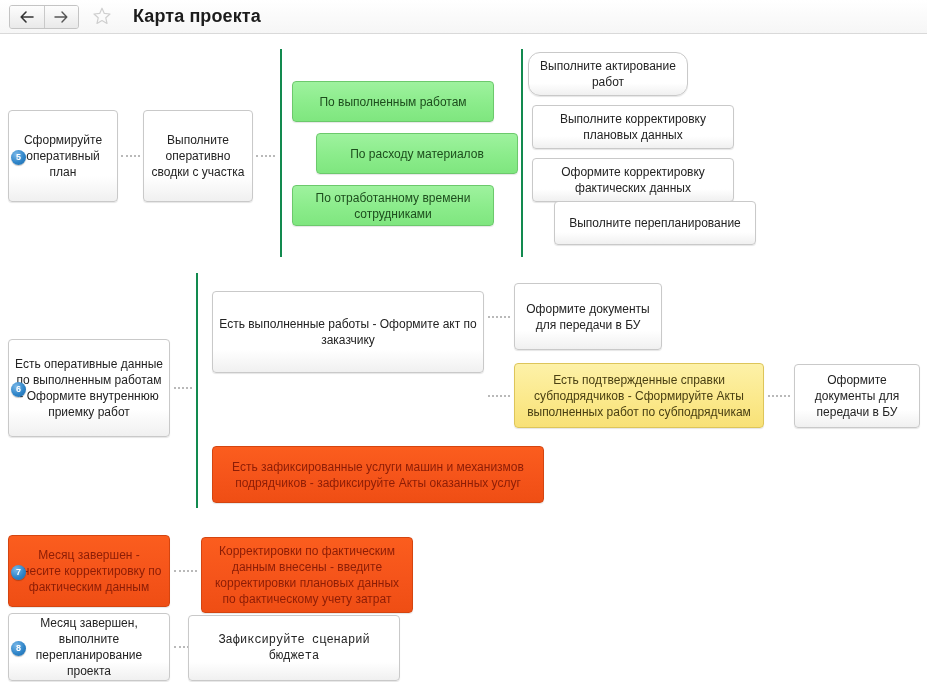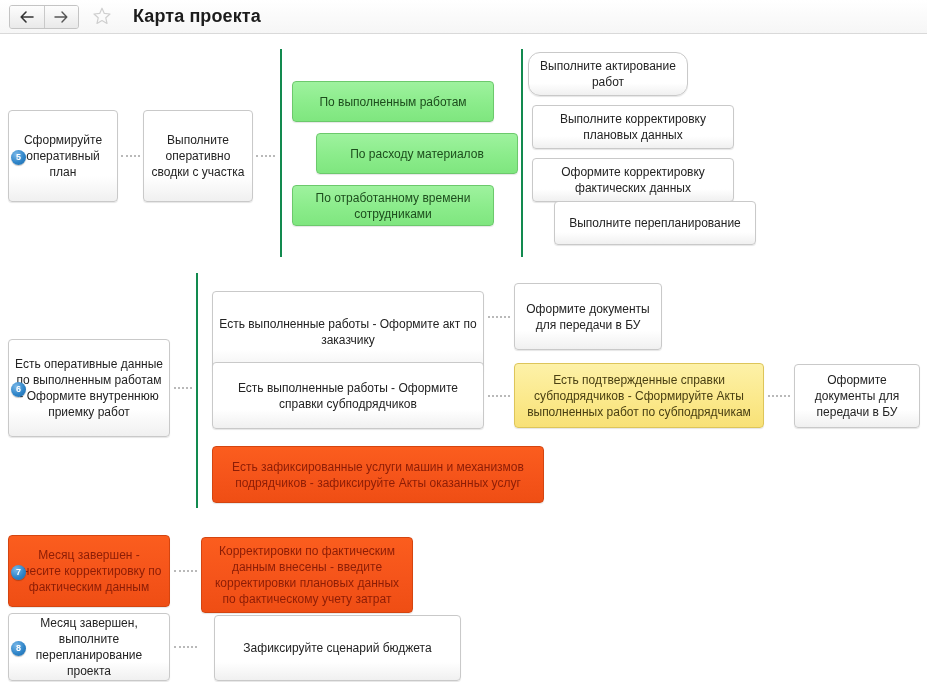--- a/index.html
+++ b/index.html
@@ -201,23 +201,20 @@
     <div class="node white" style="left: 532px; top: 168px; width: 202px; height: 44px; margin-left: 22px;">
       <span class="txt">Выполните перепланирование</span>
     </div>
     <div class="node white" style="left: 8px; top: 306px; width: 162px; height: 98px;">
       <span class="txt">Есть оперативные данные по выполненным работам - Оформите внутреннюю приемку работ</span>
       <div class="badge" style="left: 2px; top: 42px;">6</div>
     </div>
     <div class="node white" style="left: 212px; top: 258px; width: 272px; height: 82px;">
       <span class="txt">Есть выполненные работы - Оформите акт по заказчику</span>
     </div>
-    <div class="node white" style="left: 212px; top: 329px; width: 272px; height: 67px;">
-      <span class="txt">Есть выполненные работы - Оформите справки субподрядчиков</span>
-    </div>
     <div class="node white" style="left: 514px; top: 250px; width: 148px; height: 67px;">
       <span class="txt">Оформите документы для передачи в БУ</span>
     </div>
     <div class="node yellow" style="left: 514px; top: 330px; width: 250px; height: 65px;">
       <span class="txt">Есть подтвержденные справки субподрядчиков - Сформируйте Акты выполненных работ по субподрядчикам</span>
     </div>
     <div class="node white" style="left: 794px; top: 331px; width: 126px; height: 64px;">
       <span class="txt">Оформите документы для передачи в БУ</span>
     </div>
     <div class="node orange" style="left: 212px; top: 413px; width: 332px; height: 57px;">
@@ -227,16 +224,16 @@
       <span class="txt">Месяц завершен - внесите корректировку по фактическим данным</span>
       <div class="badge" style="left: 2px; top: 29px;">7</div>
     </div>
     <div class="node orange" style="left: 201px; top: 504px; width: 212px; height: 76px;">
       <span class="txt">Корректировки по фактическим данным внесены - введите корректировки плановых данных по фактическому учету затрат</span>
     </div>
     <div class="node white" style="left: 8px; top: 580px; width: 162px; height: 68px;">
       <span class="txt">Месяц завершен, выполните перепланирование проекта</span>
       <div class="badge" style="left: 2px; top: 27px;">8</div>
     </div>
-    <div class="node white" style="left: 214px; top: 582px; width: 247px; height: 66px;">
+    <div class="node white" style="left: 188px; top: 582px; width: 212px; height: 66px; font-family: Liberation Mono, monospace;">
       <span class="txt">Зафиксируйте сценарий бюджета</span>
     </div>
   </div>
 
 </body></html>

